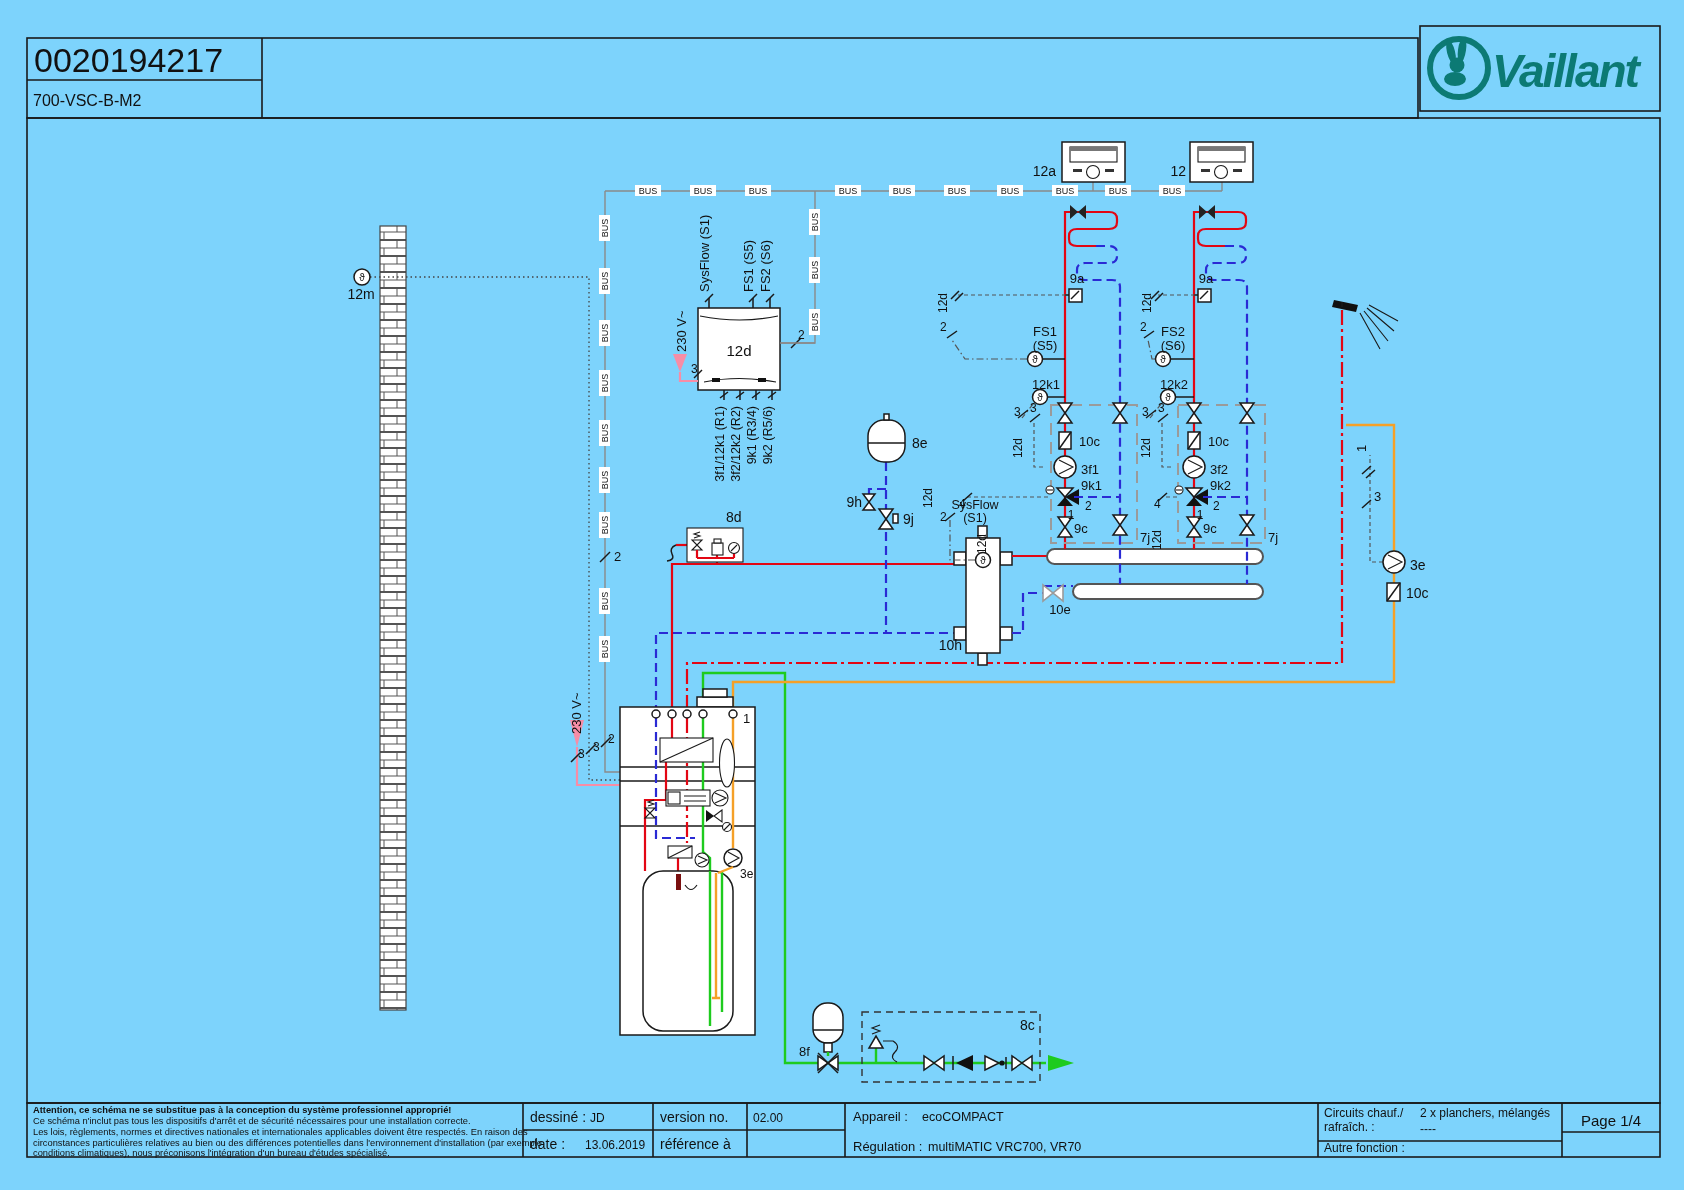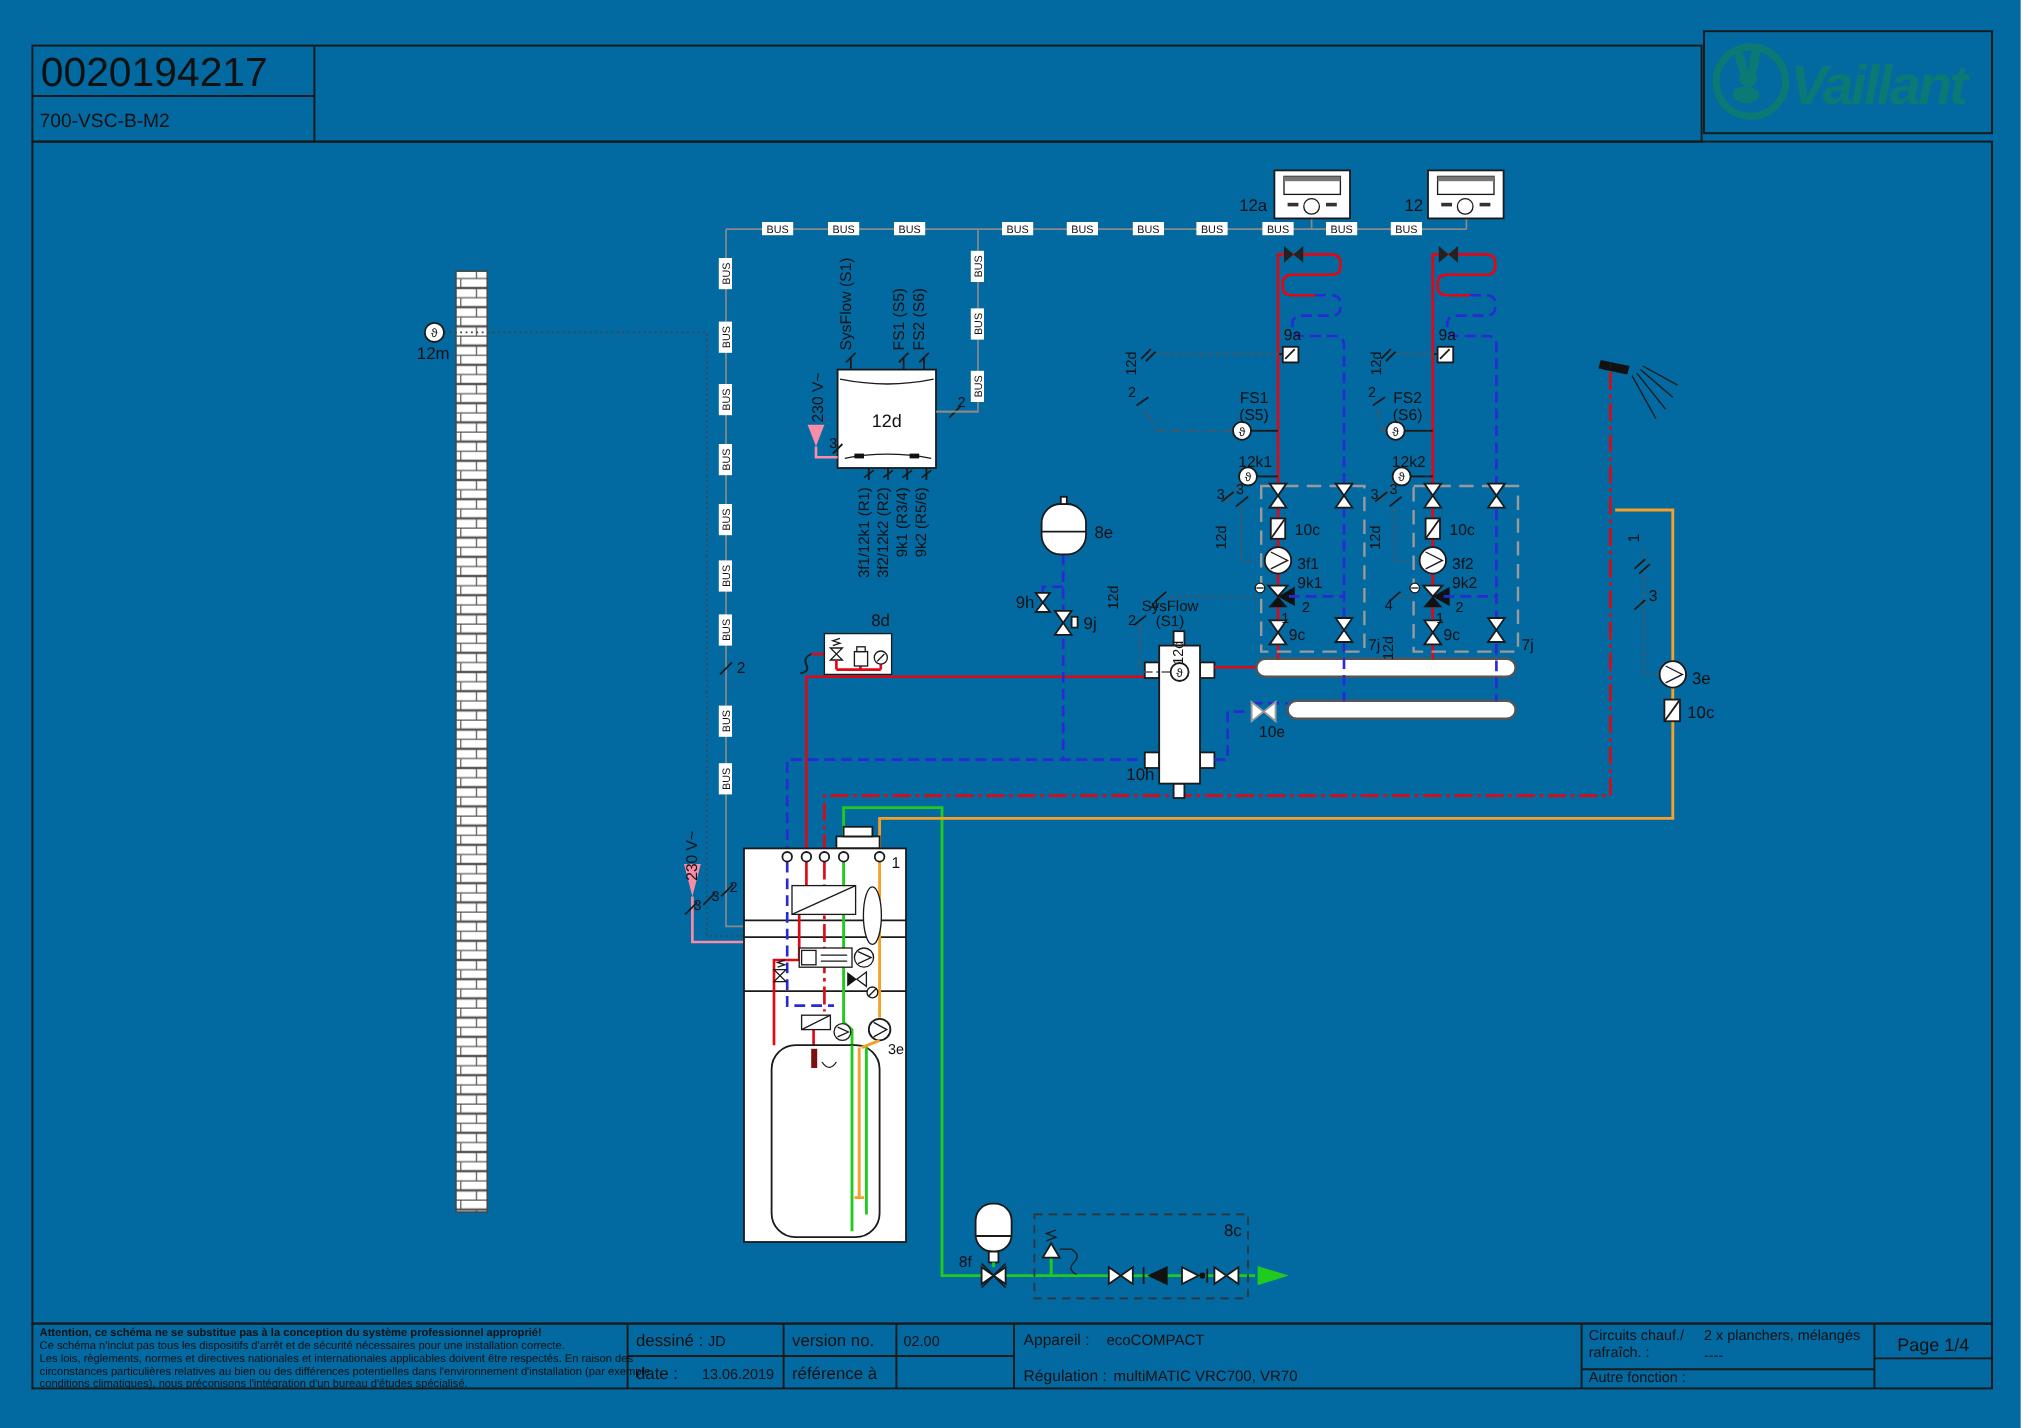--- a/index.html
+++ b/index.html
@@ -1,16 +1,16 @@
 <!DOCTYPE html>
 <html><head>
 <meta charset="utf-8">
 <style>
   html,body{margin:0;padding:0;background:#fff;}
-  #sheet{position:relative;width:1684px;height:1190px;background:#0369a1;overflow:hidden;}
+  #sheet{position:relative;width:1684px;height:1190px;background:#7dd3fc;overflow:hidden;}
   svg{position:absolute;left:0;top:0;}
   text{font-family:"Liberation Sans","DejaVu Sans",sans-serif;fill:#111;}
   .frame{stroke:#1a1a1a;stroke-width:1.6;fill:none;}
   .blk{stroke:#1a1a1a;stroke-width:1.5;fill:none;}
   .thin{stroke:#1a1a1a;stroke-width:1.1;fill:none;}
   .red{stroke:#e30613;stroke-width:2.2;fill:none;}
   .rdot{stroke:#e30613;stroke-width:2.2;fill:none;stroke-dasharray:15 4 3 4;}
   .blue{stroke:#2a2ad4;stroke-width:2.2;fill:none;stroke-dasharray:9 5;}
   .green{stroke:#1ecb1e;stroke-width:2.4;fill:none;}
   .orange{stroke:#f5a027;stroke-width:2.4;fill:none;}

